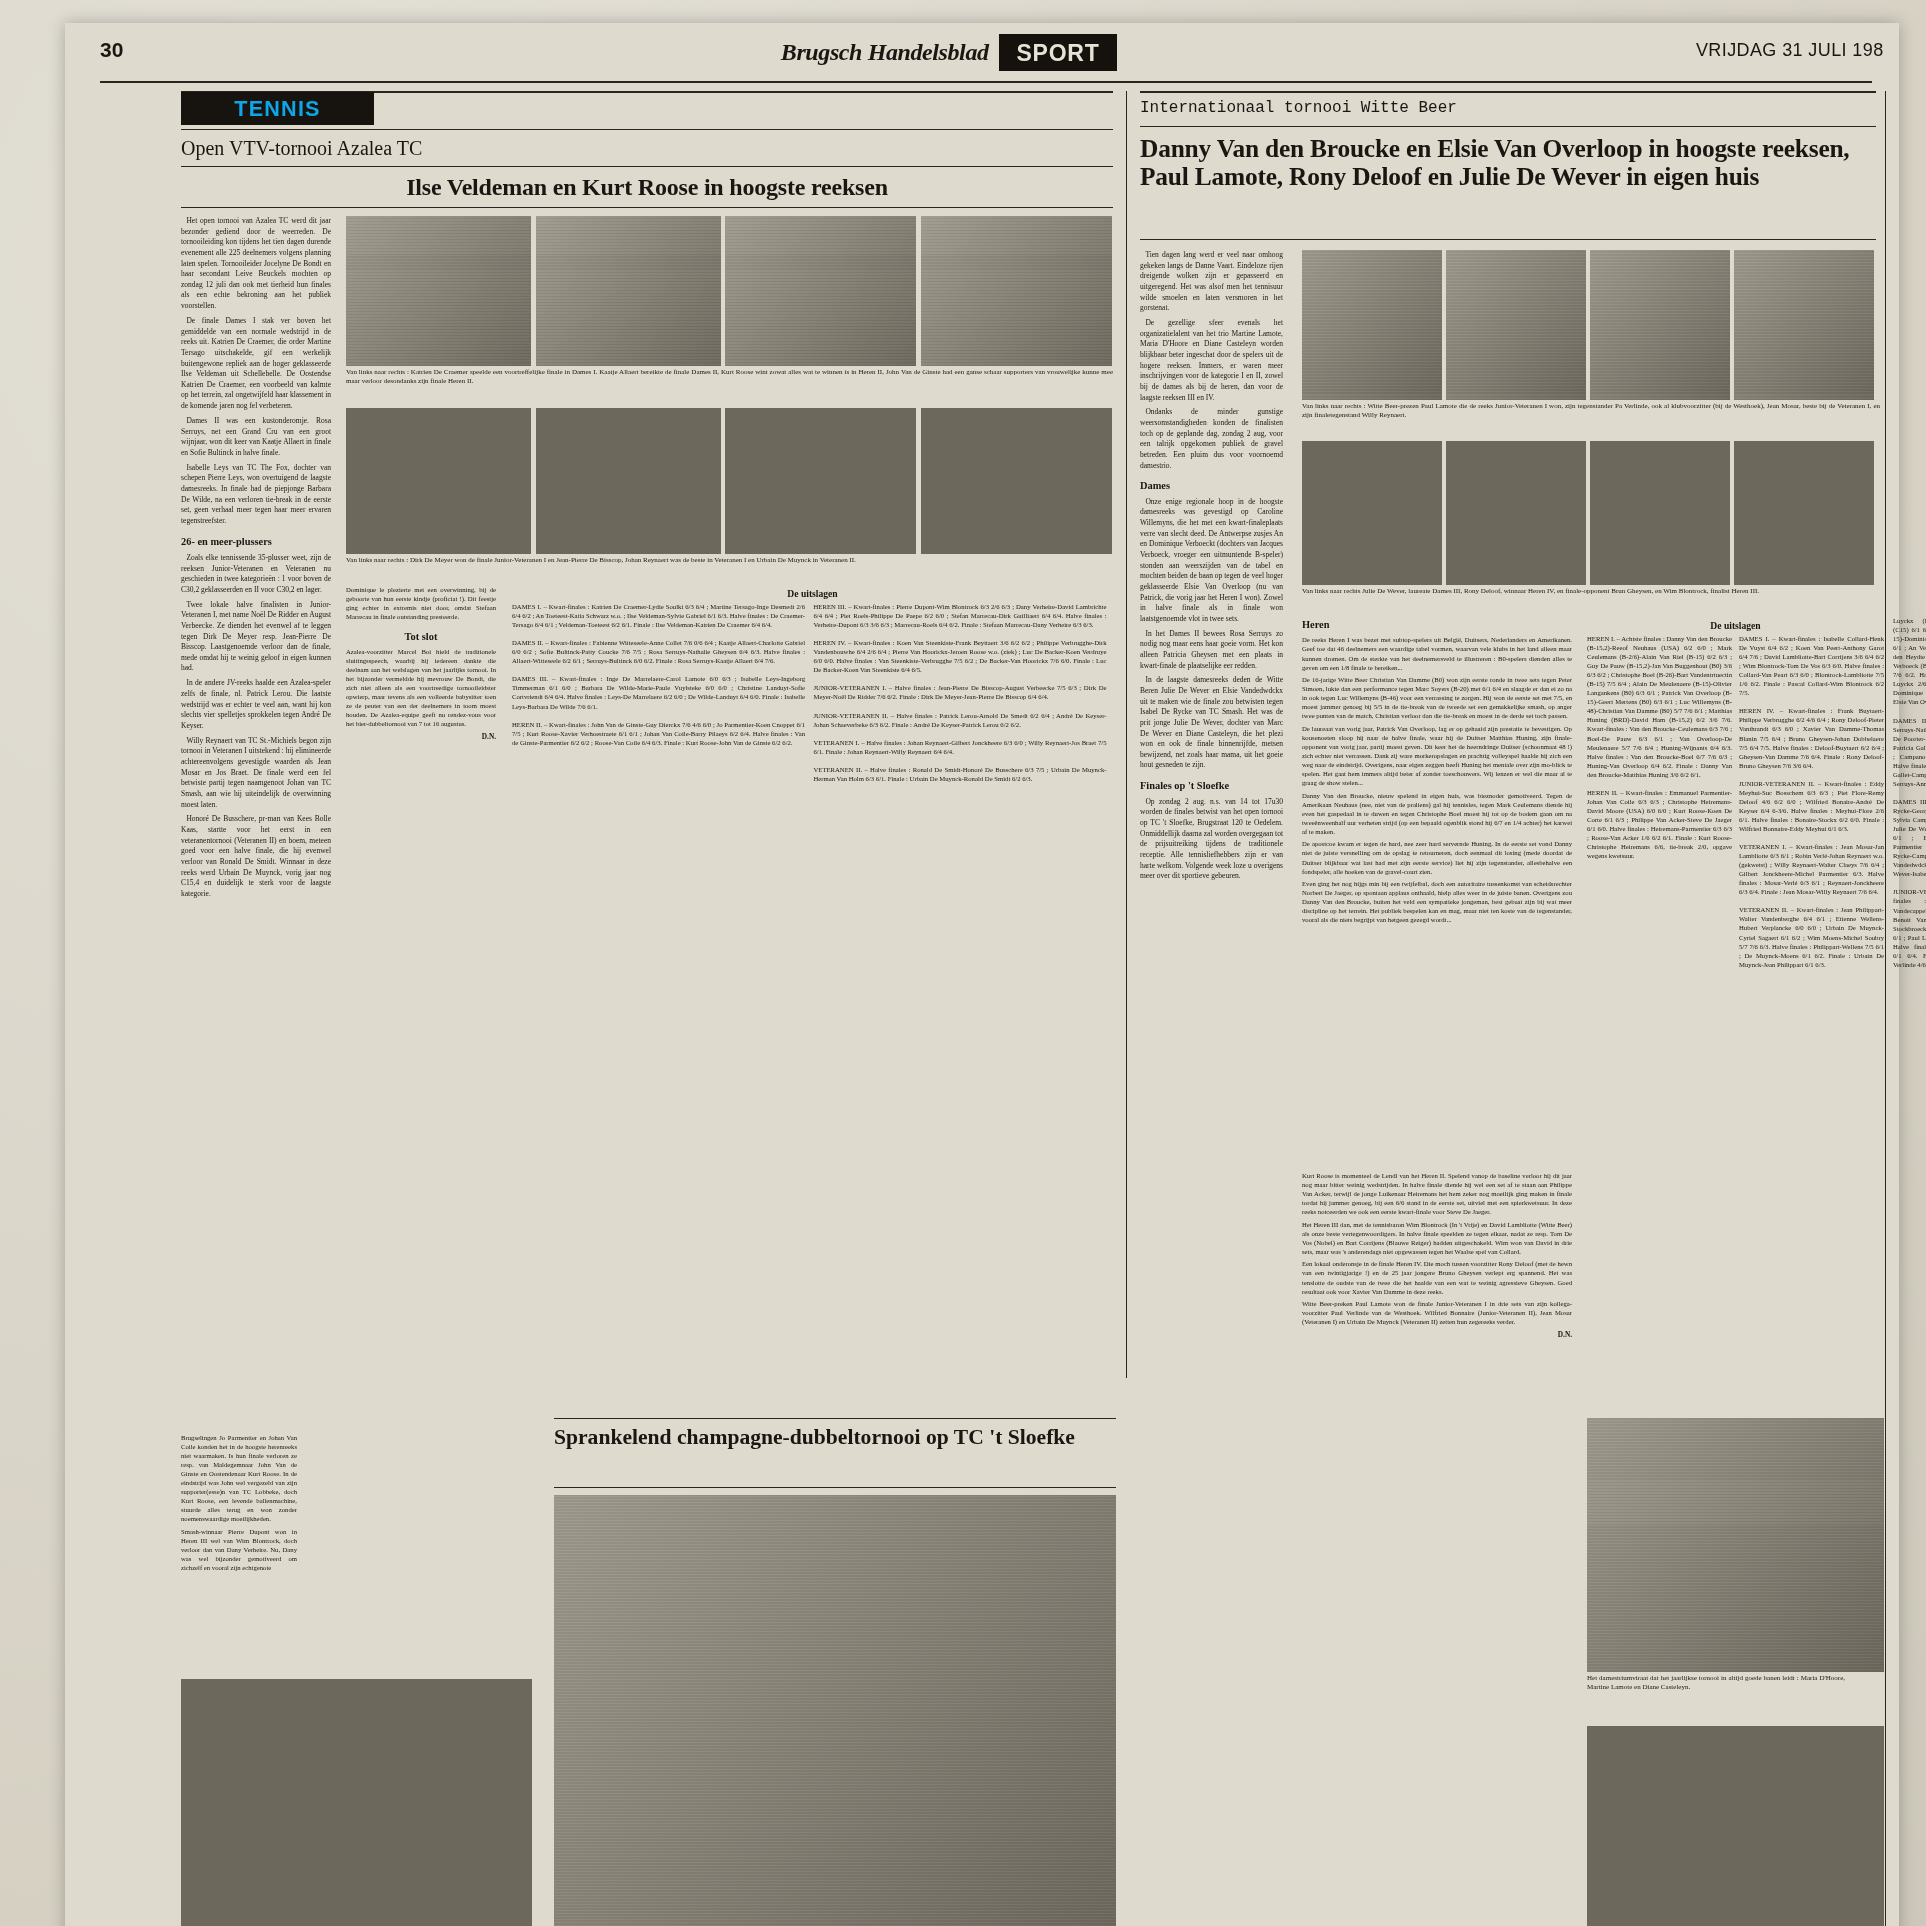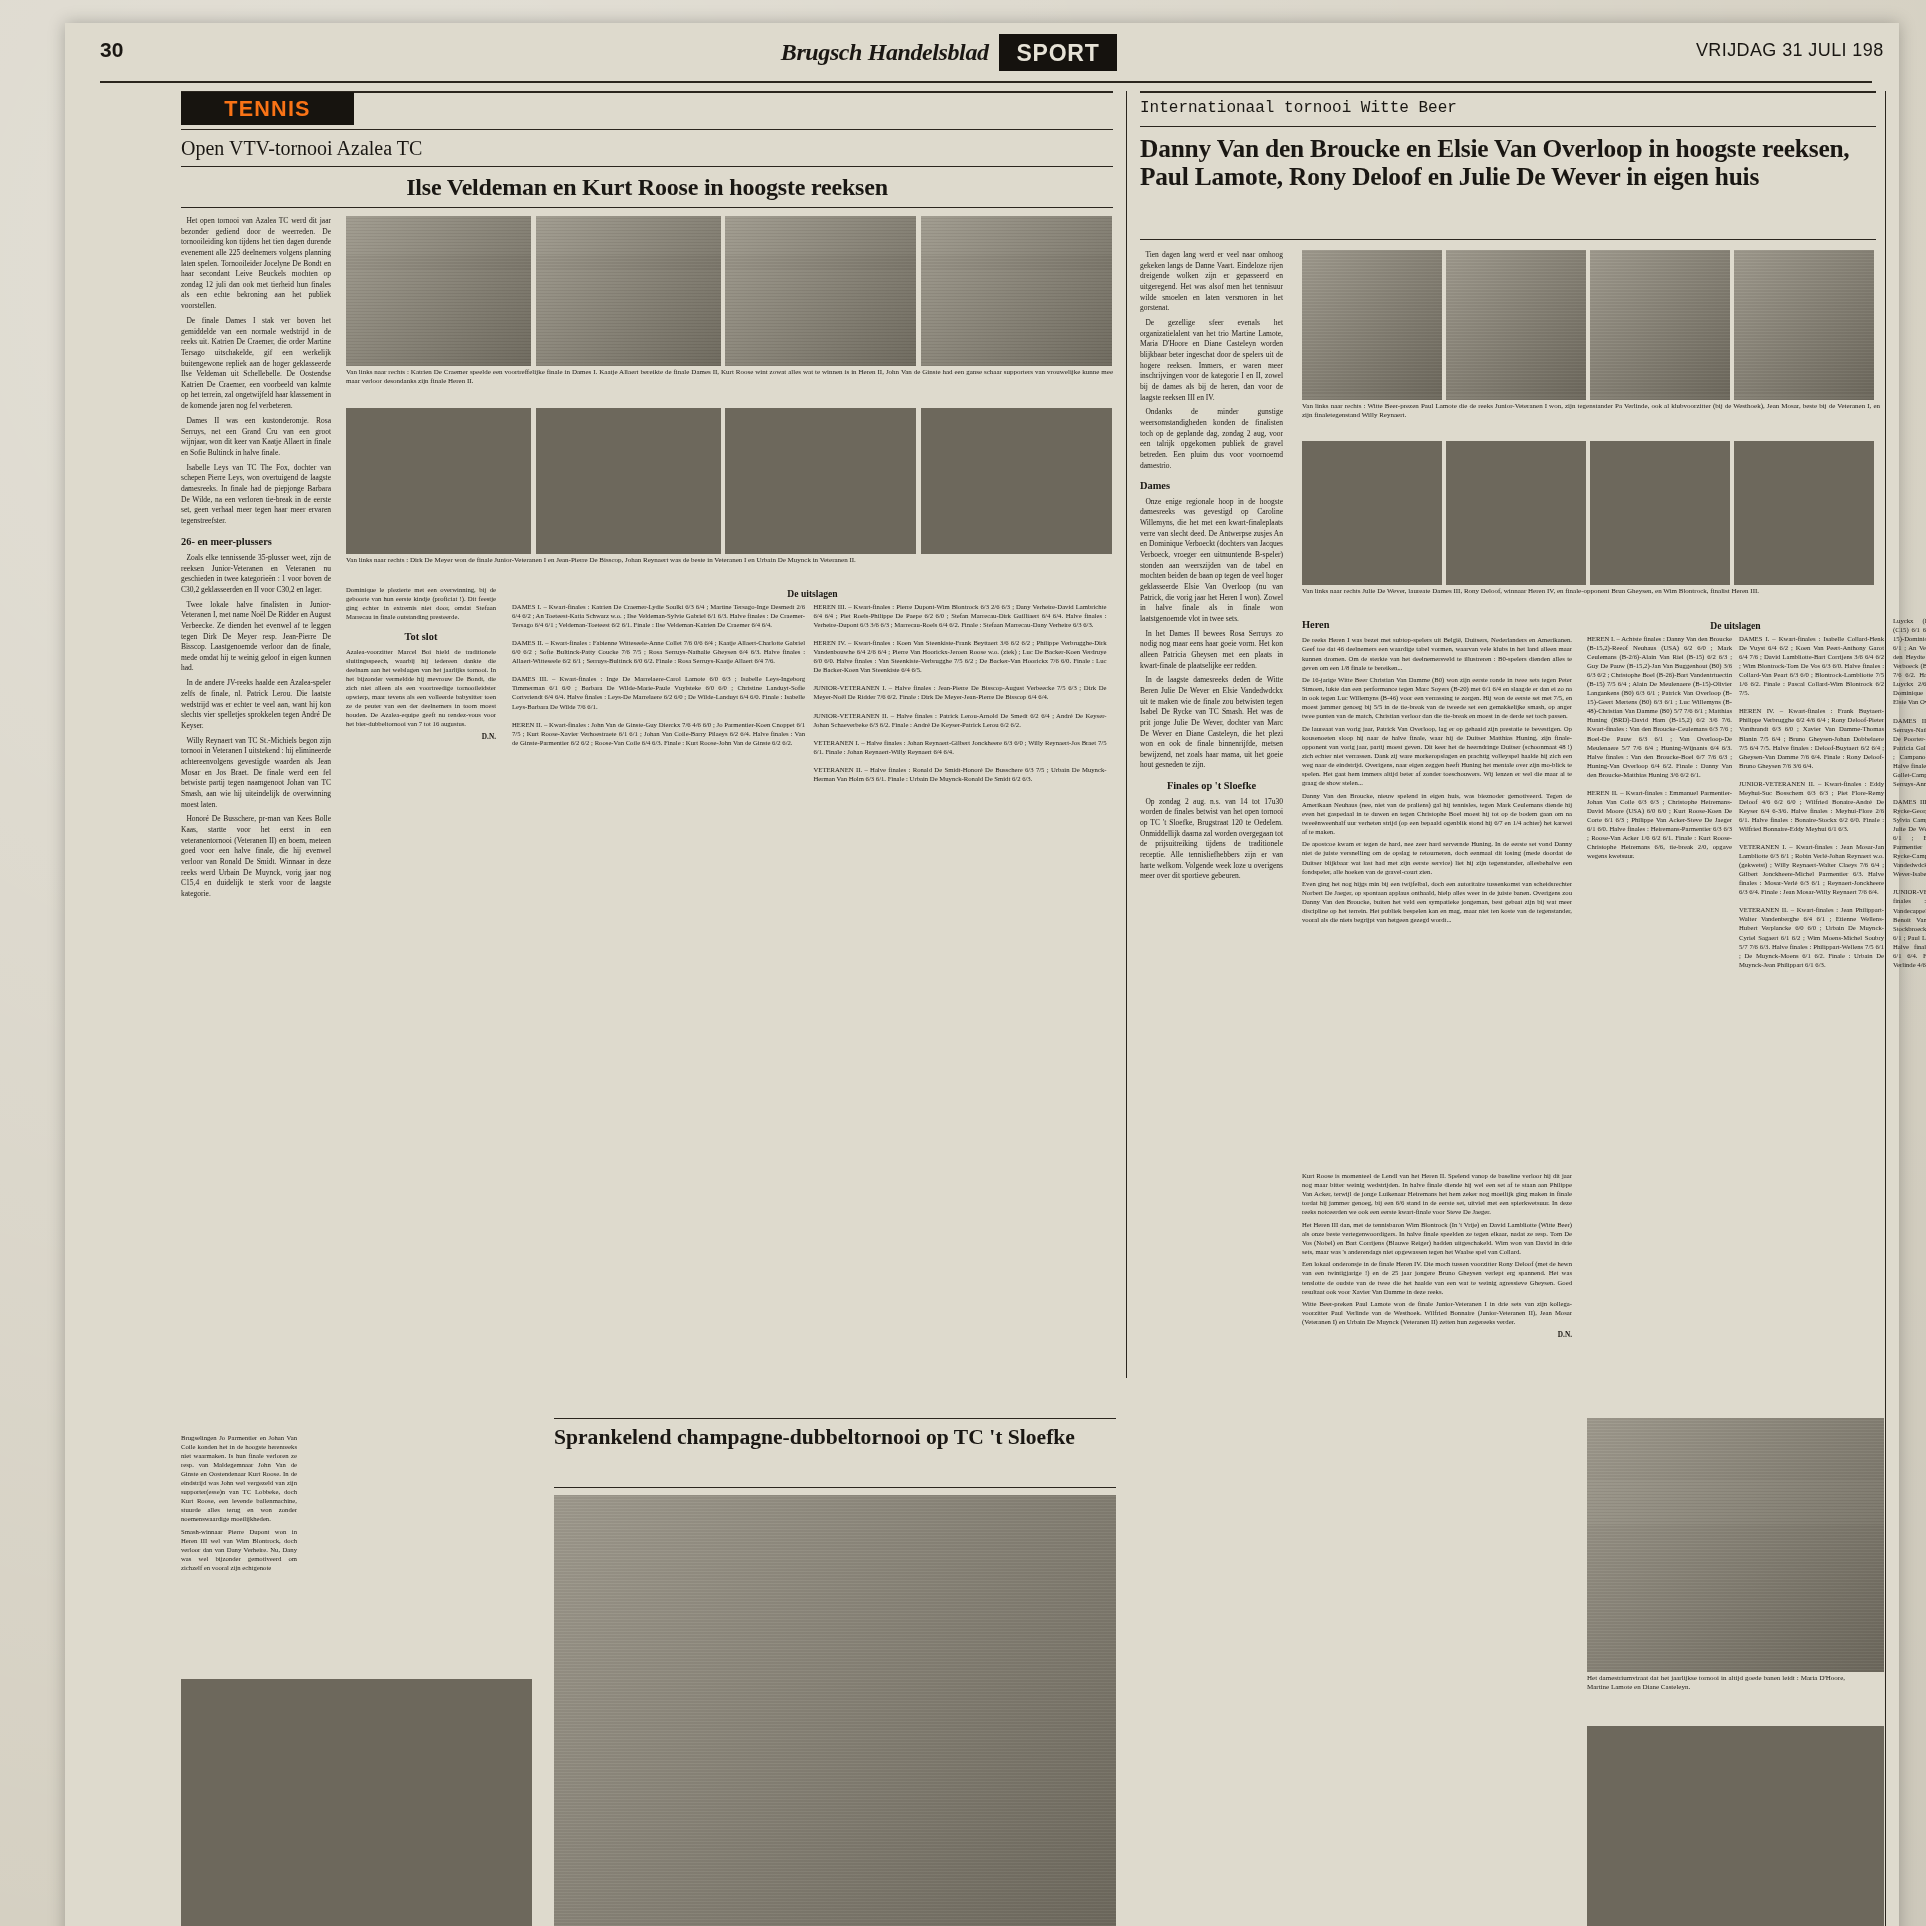--- a/index.html
+++ b/index.html
@@ -77,22 +77,22 @@
     background-image:
       linear-gradient(135deg, rgba(255,255,255,0.16), rgba(0,0,0,0.22)),
       repeating-linear-gradient(0deg, rgba(0,0,0,0.05) 0 0.8px, rgba(255,255,255,0.04) 0.8px 1.5px);
     position:relative; overflow:hidden;
   }
   .photo.dark { background:#6d685c; }
   .cap { font-size:7px; line-height:1.3; margin-top:2.3px; text-align:justify; }
 
   
   .tennis-box {
-    position:absolute; left:116px; top:69px; width:173px; height:33px;
-    background:#17140f; color:#f97316;
+    position:absolute; left:116px; top:69px; width:193px; height:33px;
+    background:#17140f; color:#0ea5e9;
     font-family:"Liberation Sans", sans-serif; font-weight:bold;
     font-size:21.6px; letter-spacing:1.2px;
     display:flex; align-items:center; justify-content:center;
   }
   .hl-tennis-rule { position:absolute; left:116px; top:68px; width:932px; height:1.5px; background:#2a251e;}
   .hl-tennis-rule2 { position:absolute; left:116px; top:106px; width:932px; height:1.2px; background:#2a251e;}
   .open-vtv {
     position:absolute; left:116px; top:114px;
     font-size:20px; font-family:"Liberation Serif", serif;
   }
@@ -258,21 +258,21 @@
   <div class="rule-danny"></div>
 
   <div style="position:absolute; left:1075px; top:227px; width:143px;" class="col-text">
     <p>Tien dagen lang werd er veel naar omhoog gekeken langs de Danne Vaart. Eindeloze rijen dreigende wolken zijn er gepasseerd en uitgeregend. Het was alsof men het tennisuur wilde smoelen en laten versmoren in het gorstenat.</p>
     <p>De gezellige sfeer evenals het organizatielalent van het trio Martine Lamote, Maria D'Hoore en Diane Casteleyn worden blijkbaar beter ingeschat door de spelers uit de hogere reeksen. Immers, er waren meer inschrijvingen voor de kategorie I en II, zowel bij de dames als bij de heren, dan voor de laagste reeksen III en IV.</p>
     <p>Ondanks de minder gunstige weersomstandigheden konden de finalisten toch op de geplande dag, zondag 2 aug, voor een talrijk opgekomen publiek de gravel betreden. Een pluim dus voor voornoemd damestrio.</p>
     <div class="sec-head sec-head-left" style="margin-top:7.7px;">Dames</div>
     <p>Onze enige regionale hoop in de hoogste damesreeks was gevestigd op Caroline Willemyns, die het met een kwart-finaleplaats verre van slecht deed. De Antwerpse zusjes An en Dominique Verboeckt (dochters van Jacques Verboeck, vroeger een uitmuntende B-speler) stonden aan weerszijden van de tabel en mochten beiden de baan op tegen de veel hoger geklasseerde Elsie Van Overloop (nu van Patrick, die vorig jaar het Heren I won). Zowel in halve finale als in finale won laatstgenoemde vlot in twee sets.</p>
     <p>In het Dames II bewees Rosa Serruys zo nodig nog maar eens haar goeie vorm. Het kon alleen Patricia Gheysen met een plaats in kwart-finale de plaatselijke eer redden.</p>
     <p>In de laagste damesreeks deden de Witte Beren Julie De Wever en Elsie Vandedwdckx uit te maken wie de finale zou betwisten tegen Isabel De Rycke van TC Smash. Het was de prit jonge Julie De Wever, dochter van Marc De Wever en Diane Casteleyn, die het plezi won en ook de finale binnenrijfde, metsen bewijzend, net zoals haar mama, uit het goeie hout gesneden te zijn.</p>
-    <div class="sec-head sec-head-left" style="margin-top:7.7px;text-align:center;">Finales op 't Sloefke</div>
+    <div class="sec-head sec-head-left" style="margin-top:7.7px;">Finales op 't Sloefke</div>
     <p>Op zondag 2 aug. n.s. van 14 tot 17u30 worden de finales betwist van het open tornooi op TC 't Sloefke, Brugstraat 120 te Oedelem. Onmiddellijk daarna zal worden overgegaan tot de prijsuitreiking tijdens de traditionele receptie. Alle tennisliefhebbers zijn er van harte welkom. Volgende week loze u overigens meer over dit sportieve gebeuren.</p>
   </div>
 
   <div style="position:absolute; left:1237px; top:227px; width:578px;">
     <div style="display:flex; gap:3.9px;">
       <div class="photo" style="width:140px; height:150px;"></div>
       <div class="photo" style="width:140px; height:150px;"></div>
       <div class="photo" style="width:140px; height:150px;"></div>
       <div class="photo" style="width:140px; height:150px;"></div>
     </div>

